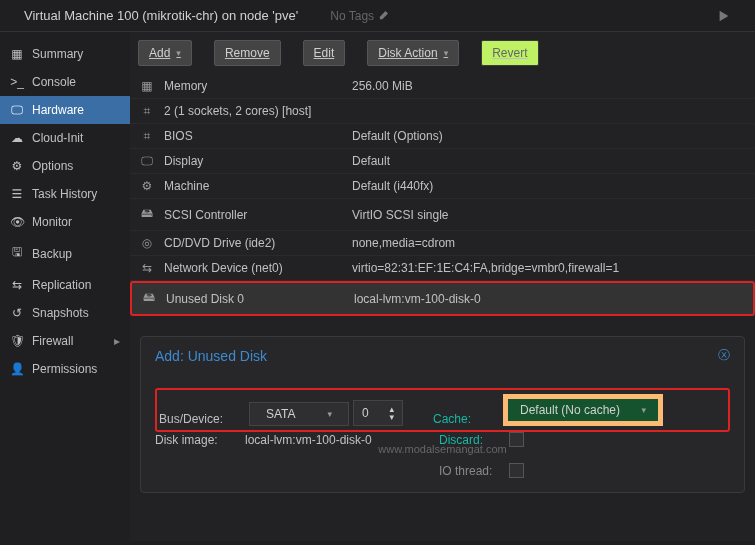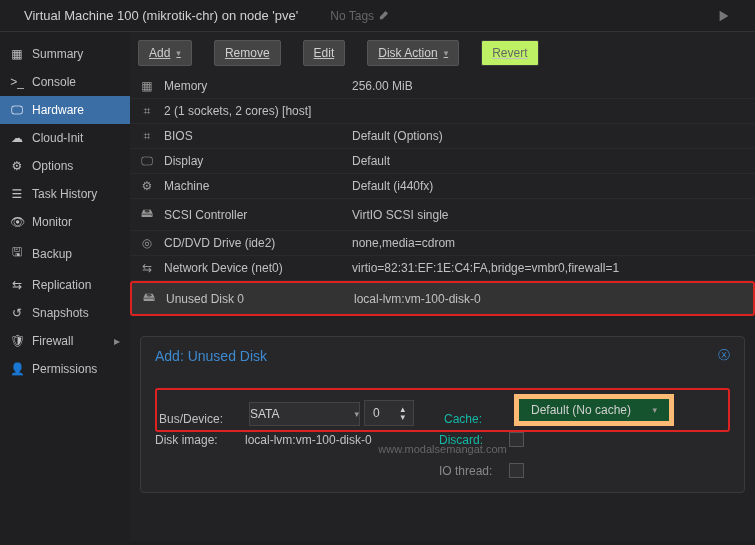--- a/index.html
+++ b/index.html
@@ -30,21 +30,21 @@
 .dlg-head { display: flex; align-items: center; padding: 10px 14px; }
 .dlg-title { color: #3d8ad1; font-size: 14px; }
 .dlg-close { margin-left: auto; color: #3d8ad1; cursor: pointer; }
 .tabs { display: flex; gap: 4px; padding: 0 14px 10px 14px; border-bottom: 1px solid #3a3a3a; }
 .tab { padding: 5px 12px; cursor: pointer; color: #d0d0d0; border-radius: 2px; font-size: 12px; }
 .tab.active { background: #1976d2; color: #fff; }
 .form { padding: 14px; }
 .formrow { display: flex; align-items: flex-end; }
 .formrow.redbox { padding: 4px 2px; }
 .flabel { width: 90px; color: #c0c0c2; }
-.select { background: #2f2f31; border: 1px solid #444; color: #d0d0d0; padding: 4px 0; display: flex; align-items: center; justify-content: space-between; width: 111px; }
+.select { background: #2f2f31; border: 1px solid #444; color: #d0d0d0; padding: 4px 16px; display: flex; align-items: center; justify-content: space-between; width: 100px; }
 .numfield { background: #2f2f31; border: 1px solid #444; color: #d0d0d0; padding: 4px 8px; width: 50px; display: flex; align-items: center; justify-content: space-between; margin-left: 4px; }
 .rlabel { width: 70px; margin-left: 30px; color: #14b8a6; }
 .wideselect { background: #14532d; border: 5px solid #fdba74; color: #d0d0d0; padding: 4px 12px; display: flex; align-items: center; justify-content: space-between; flex: 1; max-width: 160px; }
 .checkbox { width: 15px; height: 15px; border: 1px solid #555; background: #2f2f31; }
 .watermark { text-align: center; color: #666; font-size: 11px; margin-top: -4px; margin-bottom: 8px; }
 svg { display: inline-block; vertical-align: middle; }
 </style>
 </head>
 <body>
 

